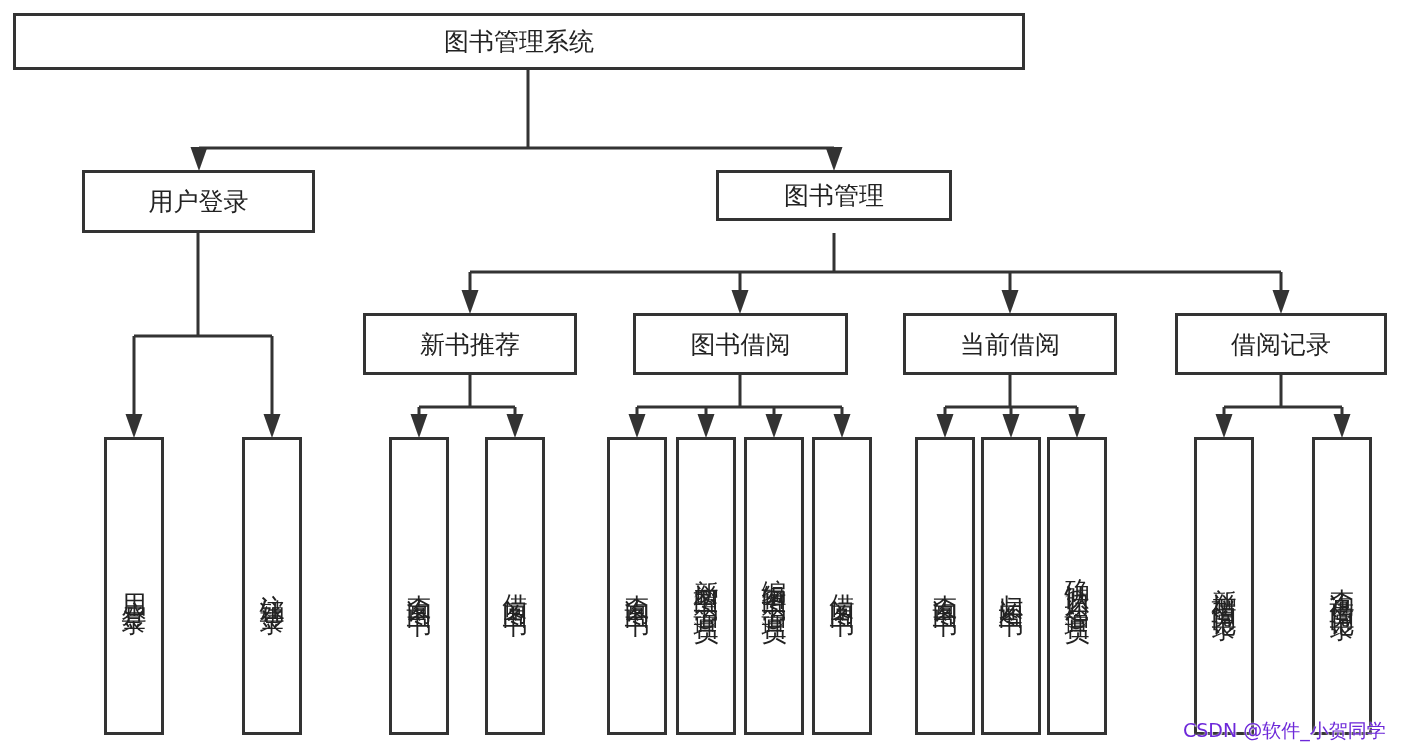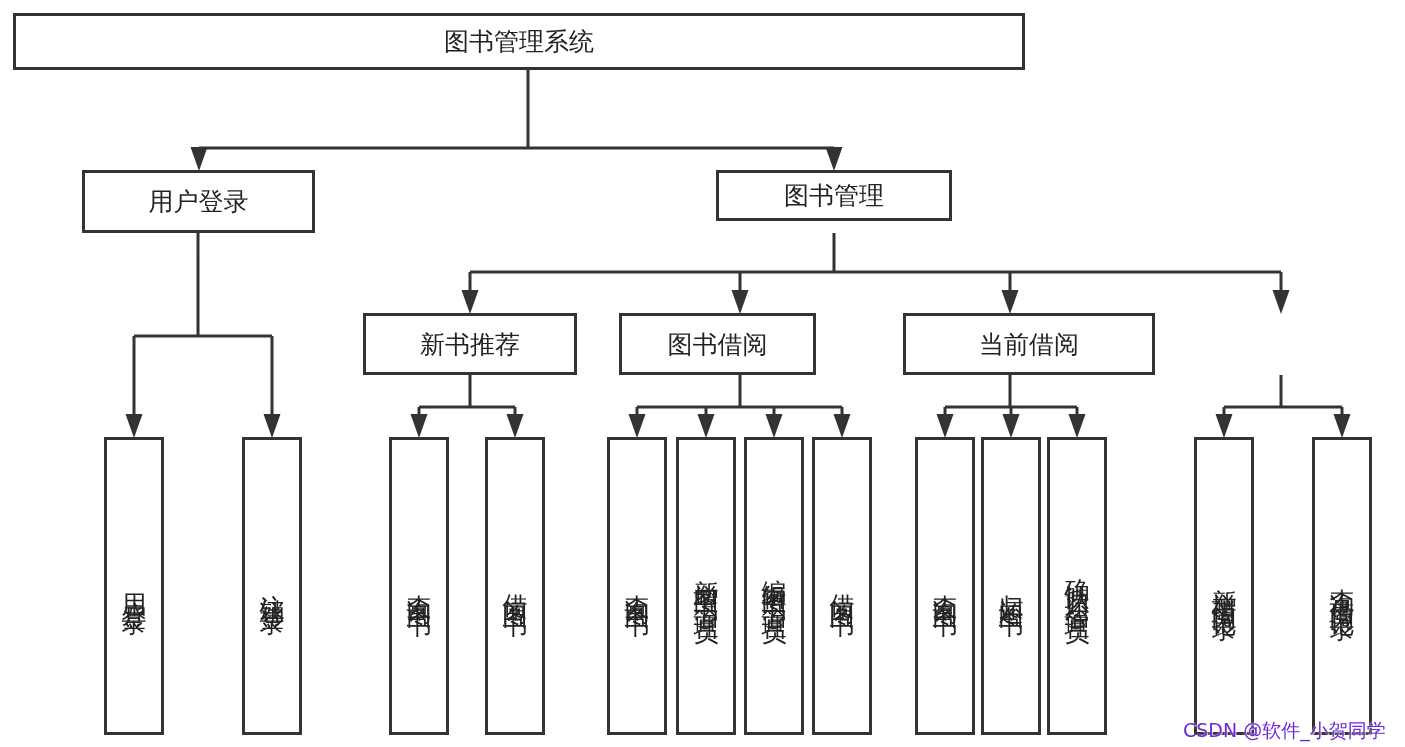--- a/index.html
+++ b/index.html
@@ -118,25 +118,28 @@
   <div class="box" style="left:82px;top:170px;width:233px;height:63px">
     <span class="lbl">用户登录</span>
   </div>
   <div class="box" style="left:716px;top:170px;width:236px;height:51px">
     <span class="lbl">图书管理</span>
   </div>
 
   <div class="box" style="left:363px;top:313px;width:214px;height:62px">
     <span class="lbl">新书推荐</span>
   </div>
-  <div class="box" style="left:619px;top:313px;width:197px;height:62px">
+  <div class="box" style="left:633px;top:313px;width:215px;height:62px">
     <span class="lbl">图书借阅</span>
   </div>
-  <div class="box" style="left:903px;top:313px;width:252px;height:62px">
+  <div class="box" style="left:903px;top:313px;width:214px;height:62px">
     <span class="lbl">当前借阅</span>
+  </div>
+  <div class="box" style="left:1175px;top:313px;width:212px;height:62px">
+    <span class="lbl">借阅记录</span>
   </div>
 
   <div class="box v" style="left:104px;top:437px;width:60px;height:298px">
     <span class="lbl">用户登录</span>
   </div>
   <div class="box v" style="left:242px;top:437px;width:60px;height:298px">
     <span class="lbl">注销登录</span>
   </div>
 
   <div class="box v" style="left:389px;top:437px;width:60px;height:298px">

